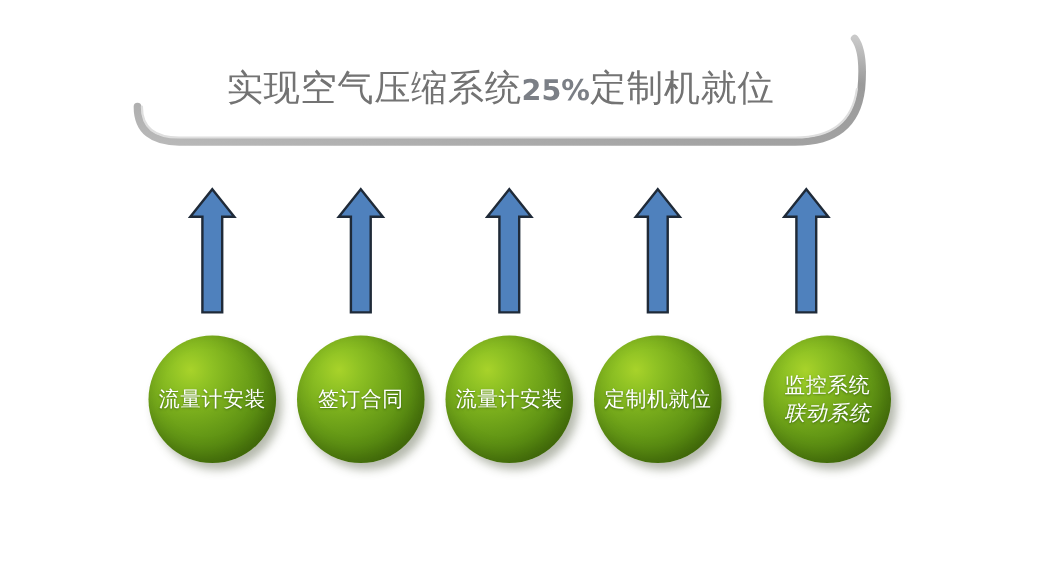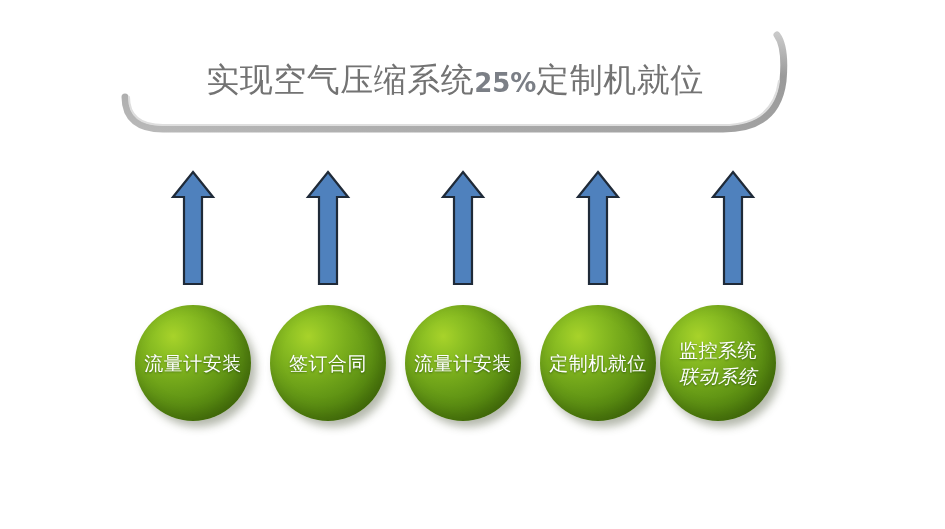--- a/index.html
+++ b/index.html
@@ -211,21 +211,21 @@
     </div>
   </div>
 
   <div class="node" style="left:540px; top:305px;">
     <div class="sphere"></div>
     <div class="node-label">
       <span class="line1">定制机就位</span>
     </div>
   </div>
 
-  <div class="node" style="left:660px; top:305px;">
+  <div class="node" style="left:694px; top:305px;">
     <div class="sphere"></div>
     <div class="node-label">
       <span class="line1">监控系统</span>
       <span class="line2">联动系统</span>
     </div>
   </div>
 
 </div>
 
 </body></html>

